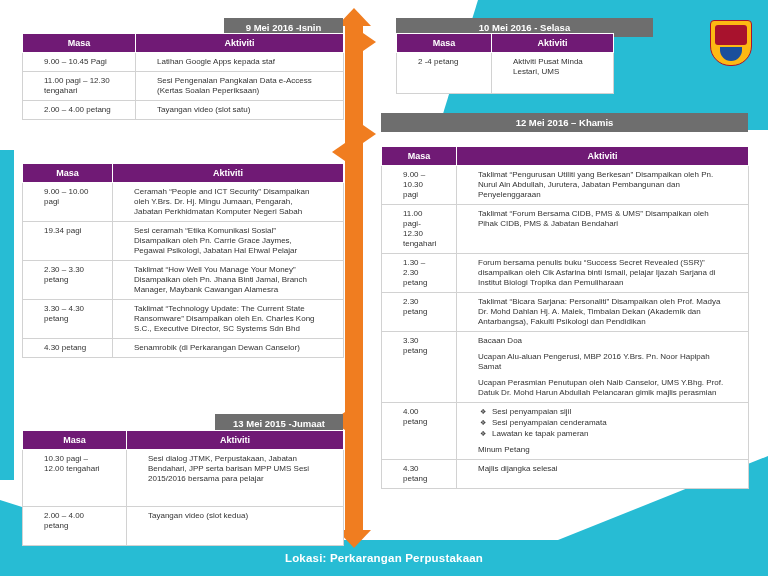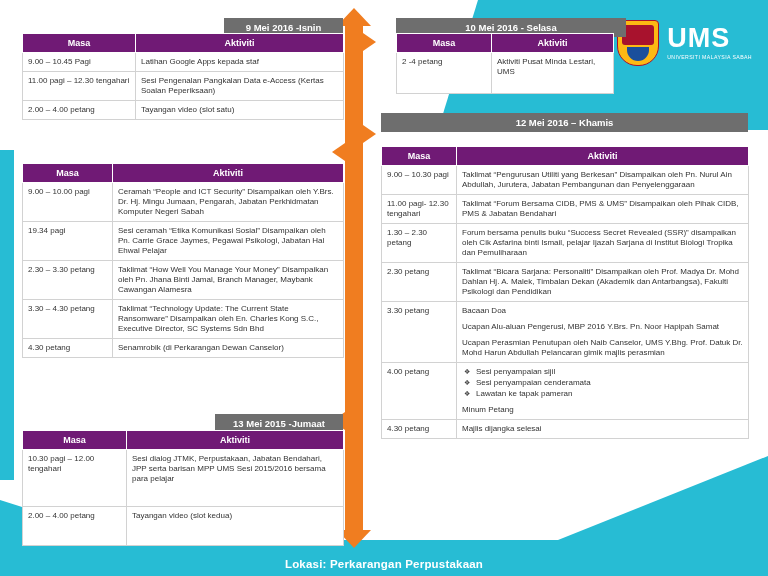--- a/index.html
+++ b/index.html
@@ -27,21 +27,21 @@
   }
   .bg-cyan-wedge2{
     position:absolute;left:0;bottom:0;width:240px;height:120px;
     background:#27bcd4;
     clip-path:polygon(0 44px,240px 120px,0 120px);
   }
   .bottom-bar{
     position:absolute;left:0;bottom:0;width:768px;height:36px;background:#27bcd4;
   }
   .bottom-label{
-    position:absolute;left:0;bottom:6px;width:768px;text-align:center;
+    position:absolute;left:0;bottom:12px;width:768px;text-align:center;
     color:#ffffff;font-weight:bold;font-size:11.5px;
     letter-spacing:.2px;
   }
   
   .spine{
     position:absolute;left:345px;top:24px;width:18px;height:508px;background:#f07d20;
   }
   .spine-head{
     position:absolute;left:337px;top:8px;width:0;height:0;
     border-left:17px solid transparent;border-right:17px solid transparent;
@@ -87,44 +87,40 @@
   }
   table.sched{
     position:absolute;border-collapse:collapse;background:#ffffff;
     font-size:8px;color:#333333;table-layout:fixed;
   }
   table.sched th{
     background:#701a75;color:#ffffff;font-size:9px;font-weight:bold;
     padding:4px 3px;text-align:center;border:1px solid #ffffff;
   }
   table.sched td{
-    border:1px solid #d2d2d2;padding:4px 5px;vertical-align:top;line-height:1.25;
+    border:1px solid #d2d2d2;padding:4px 21px;vertical-align:top;line-height:1.25;
   }
   table.sched td.time{white-space:normal;}
   .bullets{margin:0;padding-left:12px;list-style:none;}
   .bullets li{position:relative;padding-left:2px;line-height:1.35;}
   .bullets li::before{content:"\2756";position:absolute;left:-10px;top:0;font-size:7px;color:#444;}
   .blk{display:block;margin-top:6px;}
 </style>
 </head>
 <body>
 
 <div class="bg-cyan-top"></div>
 <div class="bg-cyan-left"></div>
 <div class="bg-cyan-wedge"></div>
 <div class="bg-cyan-wedge2"></div>
 <div class="bottom-bar"></div>
 <div class="bottom-label">Lokasi: Perkarangan Perpustakaan</div>
 
 <div class="logo-wrap">
   <div class="logo-crest"></div>
-  <div class="logo-text">
-    <div class="logo-title">UMS</div>
-    <div class="logo-sub">UNIVERSITI MALAYSIA SABAH</div>
-  </div>
 </div>
 
 <div class="spine-head"></div>
 <div class="spine"></div>
 <div class="spine-foot"></div>
 <div class="arrow-r" style="left:363px;top:33px;"></div>
 <div class="arrow-r" style="left:363px;top:125px;"></div>
 <div class="arrow-l" style="left:332px;top:143px;"></div>
 <div class="arrow-l" style="left:332px;top:412px;"></div>
 
@@ -147,21 +143,21 @@
     <td class="time">11.00 pagi – 12.30 tengahari</td>
     <td>Sesi Pengenalan Pangkalan Data e-Access (Kertas Soalan Peperiksaan)</td>
   </tr>
   <tr>
     <td class="time">2.00 – 4.00 petang</td>
     <td>Tayangan video (slot satu)</td>
   </tr>
 </tbody>
   </table>
 
-<div class="date-head" style="left:396px;top:18px;width:230px;">10 Mei 2016 - Selasa</div>
+<div class="date-head" style="left:396px;top:18px;width:257px;">10 Mei 2016 - Selasa</div>
 <table class="sched" style="left:396px;top:33px;width:217px;">
   <colgroup>
       <col style="width:95px">
       <col style="width:122px">
     </colgroup>
   <tbody>
       <tr>
     <th>Masa</th>
     <th>Aktiviti</th>
   </tr>

